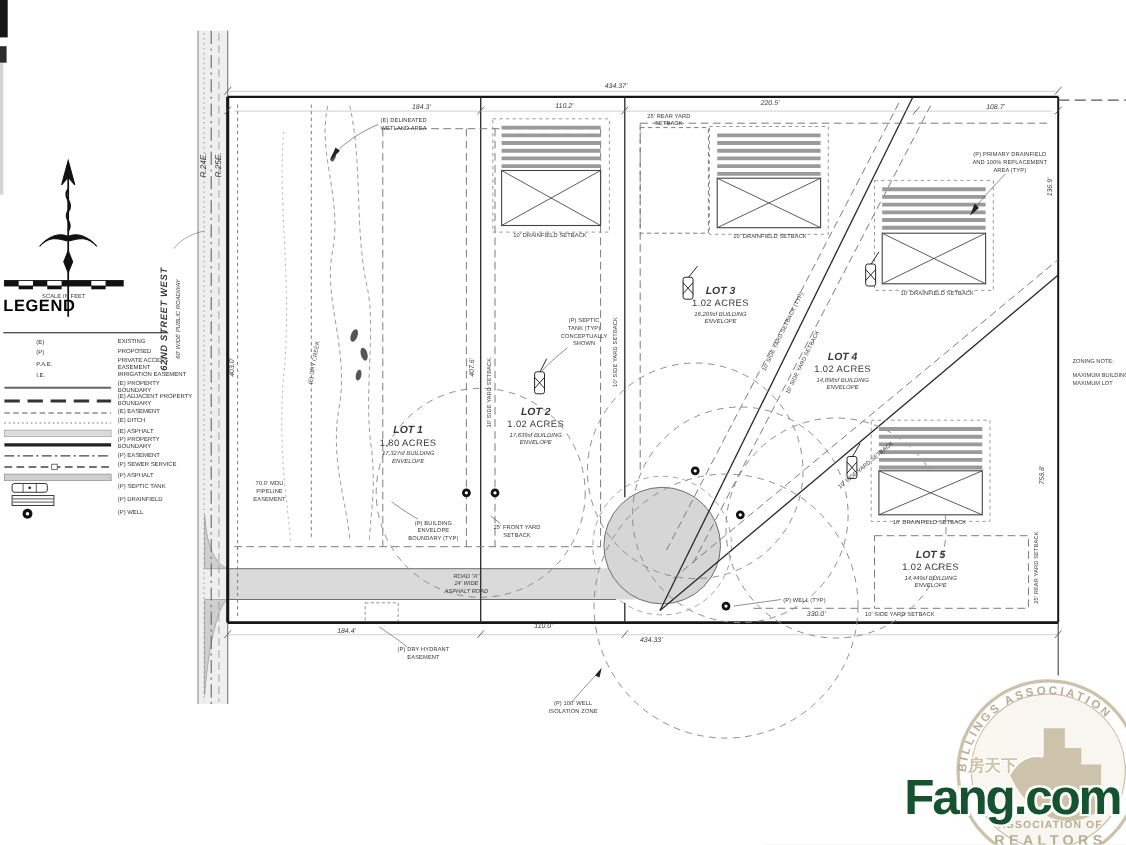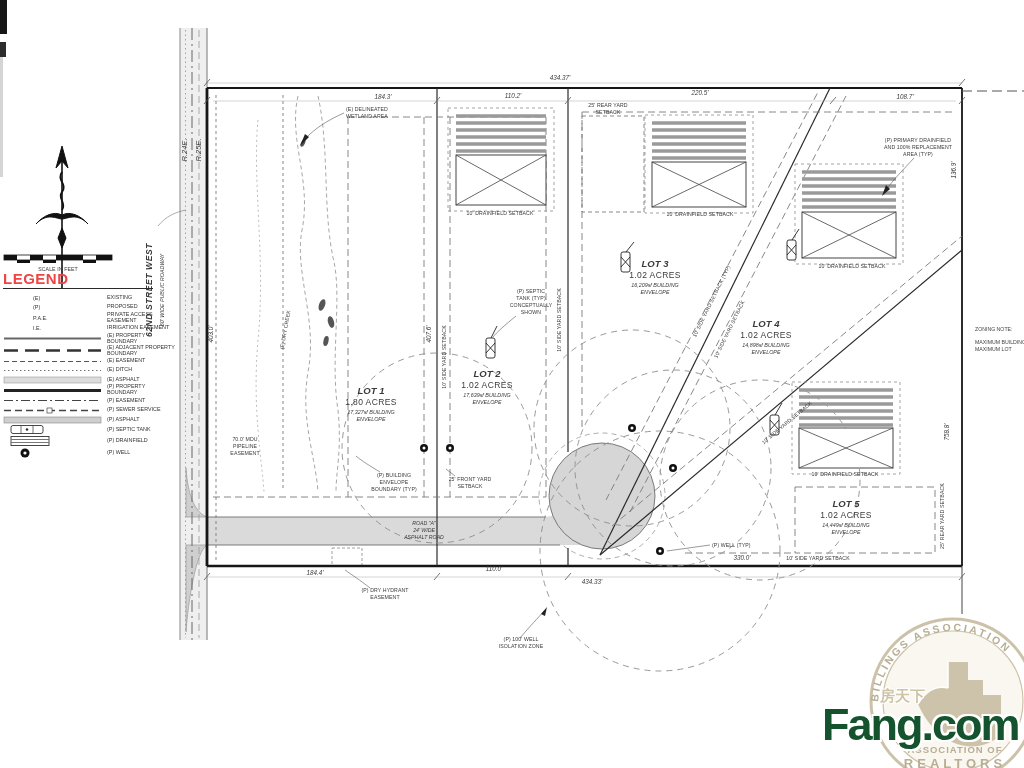--- a/index.html
+++ b/index.html
@@ -13,22 +13,22 @@
   .dim{font-size:6.3px;font-style:italic;fill:#444;}
   .lotname{font-size:9.5px;font-weight:bold;font-style:italic;fill:#222;}
   .lotacre{font-size:8.5px;fill:#2c2c2c;letter-spacing:.4px;}
   .lotenv{font-size:5.4px;font-style:italic;fill:#444;}
   .street1{font-size:8.5px;font-weight:bold;font-style:italic;fill:#333;letter-spacing:.6px;}
   .street2{font-size:5.4px;font-style:italic;fill:#444;}
   .range{font-size:7.5px;font-style:italic;fill:#333;}
   .mid{text-anchor:middle;}
   
   .legend{position:absolute;left:3px;top:270px;width:172px;}
-  .legend-title{font-size:15px;letter-spacing:.5px;color:#ef4444;font-weight:600;
-                border-bottom:1.6px solid #2a2a2a;width:150px;padding-bottom:1px;}
+  .legend-title{font-size:15px;letter-spacing:.5px;color:#000000;font-weight:600;
+                border-bottom:1.6px solid #2a2a2a;width:150px;padding-bottom:15px;}
   .lrows{margin-top:4px;}
   .lrow{display:flex;align-items:center;min-height:9.3px;font-size:5.4px;color:#333;}
   .lsym{width:104px;flex:none;display:flex;align-items:center;}
   .labbr{padding-left:30px;font-size:5.4px;color:#333;}
   .llab{line-height:1.1;}
   
   .zoning{position:absolute;left:975px;top:326px;width:49px;overflow:hidden;
           font-size:5.2px;line-height:7px;color:#444;white-space:nowrap;}
   .zoning .zn1{margin-bottom:6px;}
   

